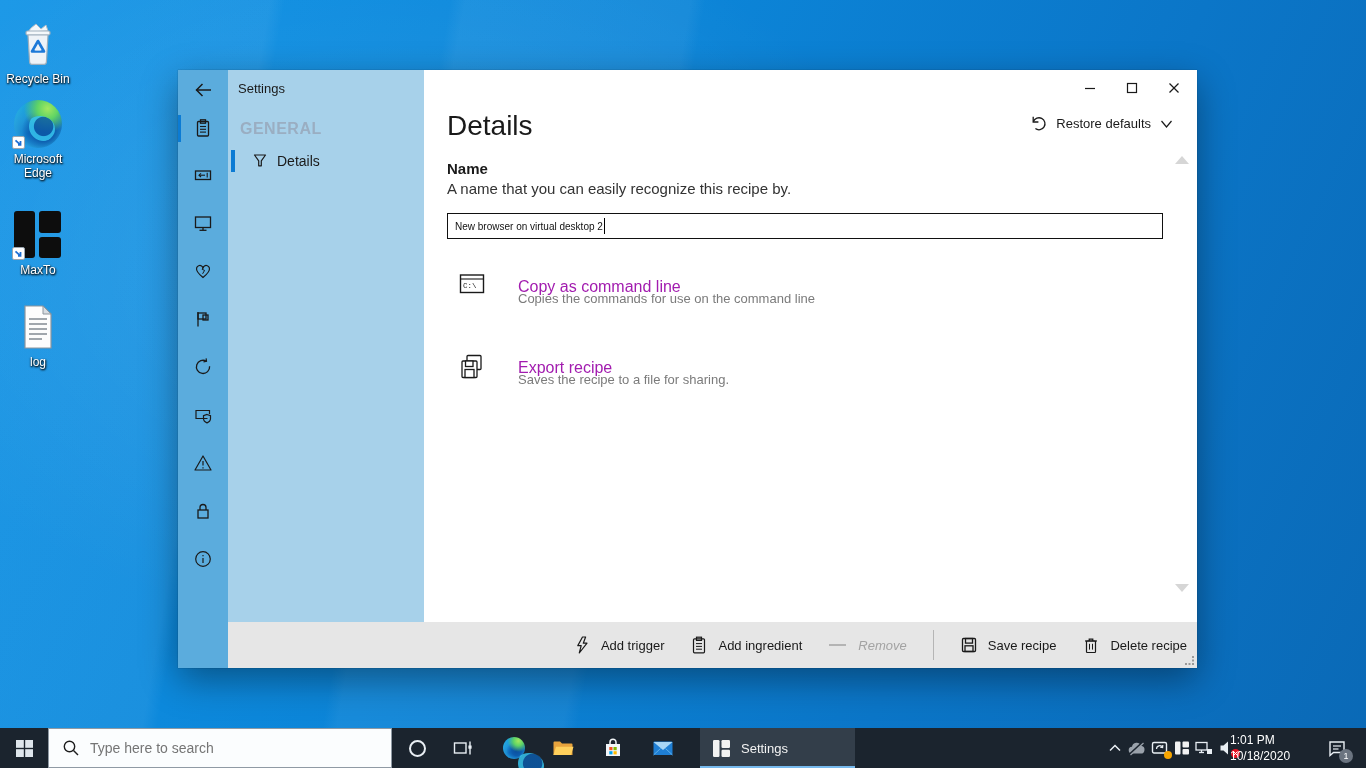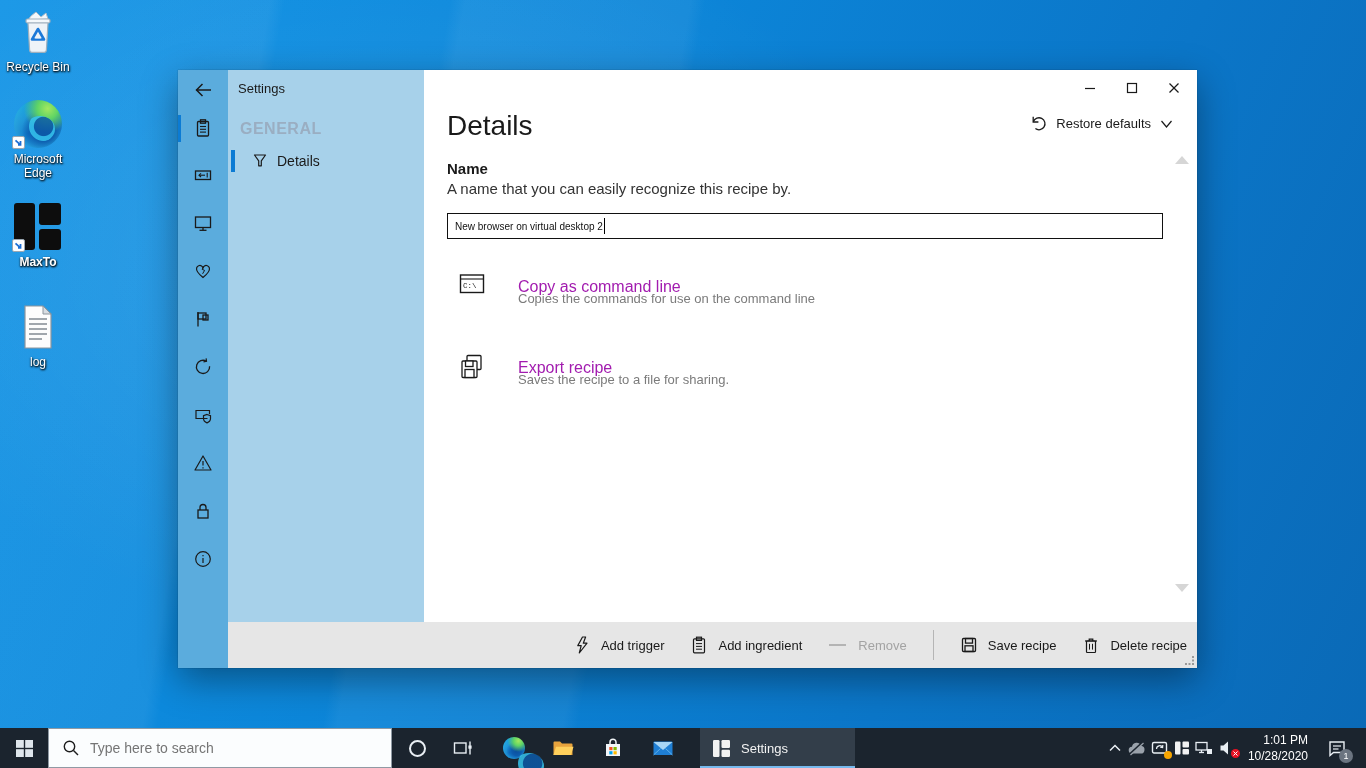--- a/index.html
+++ b/index.html
@@ -91,21 +91,21 @@
   .action-row .a-desc  { position:absolute; left:71px; top:21px; font-size:13px; color:#7b7b7b; }
   .row-copy { top:200px; }
   .row-export { top:281px; }
 
   .toolbar {
     position:absolute; left:50px; top:552px; width:969px; height:46px; background:#e6e6e6;
   }
   .tb-group { position:absolute; right:10px; top:0; height:46px; display:flex; align-items:center; gap:26px; }
   .tb-btn { display:flex; align-items:center; gap:10px; cursor:pointer; }
   .tb-btn .t-lbl { font-size:13px; color:#1a1a1a; }
-  .tb-btn.disabled { cursor:default; }
+  .tb-btn.disabled { cursor:default;font-style:italic; }
   .tb-btn.disabled .t-lbl { color:#a3a3a3; }
   .tb-sep { width:1px; height:30px; background:#b5b5b5; }
   .resize-grip { position:absolute; right:2px; bottom:2px; }
 
   
   .taskbar { position:absolute; left:0; top:728px; width:1366px; height:40px; background:#1b242e; }
   .tb-start { position:absolute; left:0; top:0; width:48px; height:40px; display:flex; align-items:center; justify-content:center; cursor:pointer; }
   .tb-search {
     position:absolute; left:48px; top:0; width:344px; height:40px; background:#fbfdfe;
     border:1px solid #8f9aa4; display:flex; align-items:center; cursor:text;
@@ -118,35 +118,35 @@
   .task-icon { position:absolute; top:0; width:48px; height:40px; display:flex; align-items:center; justify-content:center; cursor:pointer; }
 
   .task-active {
     position:absolute; left:700px; top:0; width:155px; height:40px; background:#333e4a;
     display:flex; align-items:center; gap:10px; padding-left:12px; cursor:pointer;
   }
   .task-active .ta-lbl { font-size:13px; color:#f2f2f2; }
   .task-active .underline { position:absolute; left:0; bottom:0; width:100%; height:2px; background:#76b9ed; }
 
   .tray-icon { position:absolute; top:0; width:24px; height:40px; display:flex; align-items:center; justify-content:center; cursor:pointer; }
-  .tray-clock { position:absolute; left:1230px; top:4px; width:78px; text-align:right; color:#fff; font-size:12px; line-height:16px; cursor:default; }
+  .tray-clock { position:absolute; left:1230px; top:4px; width:78px; text-align:left; color:#fff; font-size:12px; line-height:16px; cursor:default; }
   .action-center { position:absolute; left:1320px; top:0; width:34px; height:40px; display:flex; align-items:center; justify-content:center; cursor:pointer; }
   .ac-badge {
     position:absolute; right:1px; bottom:5px; width:14px; height:14px; border-radius:50%;
     background:#6b7480; color:#fff; font-size:9px; display:flex; align-items:center; justify-content:center;
   }
 
   svg { display:block; }
 </style>
 </head>
 <body>
 
 <div class="desktop">
 
-  <div class="desk-icon" style="left:2px; top:8px;">
+  <div class="desk-icon" style="left:2px; top:20px;">
     <div class="ic">
       <svg width="48" height="48" viewBox="0 0 48 48">
         <path d="M17 8 L22 4 L27 9 L32 5 L34 11 L14 12 Z" fill="#f4f8fb" stroke="#aebcc8" stroke-width="1"></path>
         <rect x="12" y="11" width="24" height="4" rx="1.5" fill="#f4f8fb" stroke="#9fb0be" stroke-width="1.2"></rect>
         <path d="M14 15 L34 15 L32.4 42 C32.3 43.3 31.3 44.3 30.2 44.3 L17.8 44.3 C16.7 44.3 15.7 43.3 15.6 42 Z" fill="#eef3f8" stroke="#9fb0be" stroke-width="1.2"></path>
         <polygon points="24,21 30,31.5 18,31.5" fill="none" stroke="#1d79d8" stroke-width="2.6" stroke-linejoin="round"></polygon>
         <polygon points="24,25.5 27,30.5 21,30.5" fill="#eef3f8"></polygon>
       </svg>
     </div>
     <div class="lbl">Recycle Bin</div>
@@ -157,21 +157,21 @@
       <div class="edge-circle"></div>
       <div class="shortcut-badge">
         <svg width="11" height="11" viewBox="0 0 11 11">
             <path d="M2.5 8.5 L2.5 4.5 L5 4.5 M2.8 4.8 L7.5 9" fill="none" stroke="#1d6fd4" stroke-width="1.8" transform="rotate(180 5 6.2)"></path>
           </svg>
       </div>
     </div>
     <div class="lbl">Microsoft Edge</div>
   </div>
 
-  <div class="desk-icon" style="left:2px; top:203px;font-weight:bold;">
+  <div class="desk-icon" style="left:2px; top:211px;">
     <div class="ic">
       <div class="maxto-ic">
         <div class="b" style="left:0;top:0;width:21px;height:47px;"></div>
         <div class="b" style="left:25px;top:0;width:22px;height:22px;"></div>
         <div class="b" style="left:25px;top:26px;width:22px;height:21px;"></div>
       </div>
       <div class="shortcut-badge">
         <svg width="11" height="11" viewBox="0 0 11 11">
             <path d="M2.5 8.5 L2.5 4.5 L5 4.5 M2.8 4.8 L7.5 9" fill="none" stroke="#1d6fd4" stroke-width="1.8" transform="rotate(180 5 6.2)"></path>
           </svg>
@@ -549,21 +549,21 @@
                 <line x1="0.5" y1="0.5" x2="4.5" y2="4.5"></line>
                 <line x1="4.5" y1="0.5" x2="0.5" y2="4.5"></line>
               </g>
             </svg>
         </div>
       </div>
     </div>
 
     <div class="tray-clock">
       <div>1:01 PM</div>
-      <div>10/28/2020</div>
+      <div>10/18/2020</div>
     </div>
 
     <div class="action-center">
       <svg width="18" height="17" viewBox="0 0 18 17">
         <path d="M2,2 h14 v10.5 h-10.5 l-3.5,3 z" fill="none" stroke="#e9eff4" stroke-width="1.4"></path>
         <line x1="5" y1="6" x2="13" y2="6" stroke="#e9eff4" stroke-width="1.2"></line>
         <line x1="5" y1="9" x2="10.5" y2="9" stroke="#e9eff4" stroke-width="1.2"></line>
       </svg>
       <div class="ac-badge">1</div>
     </div>

